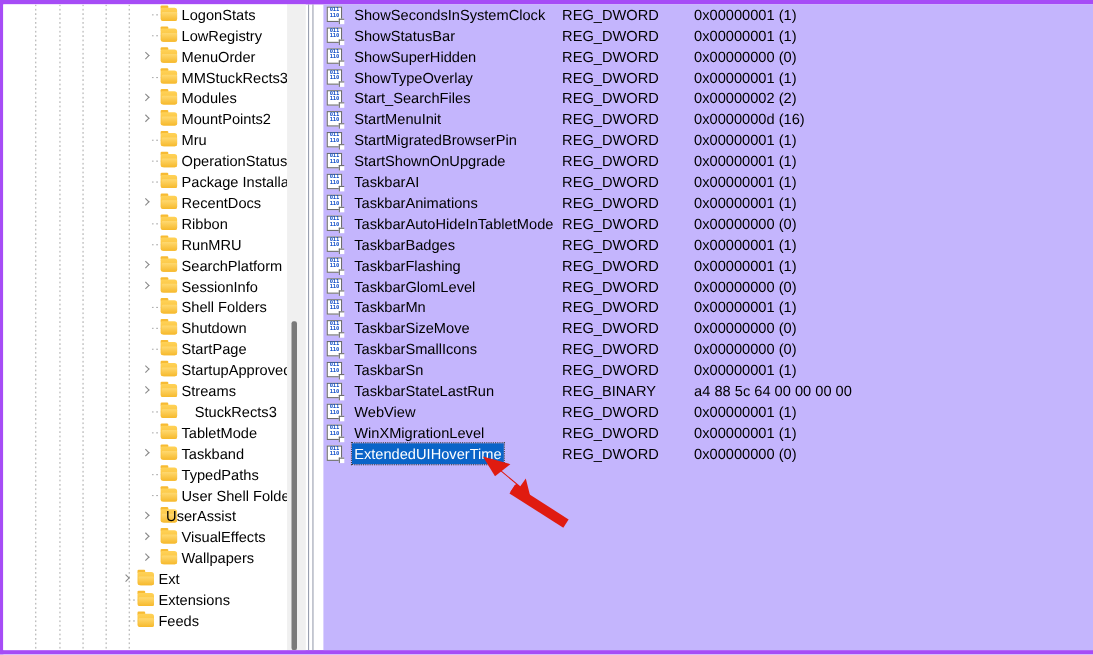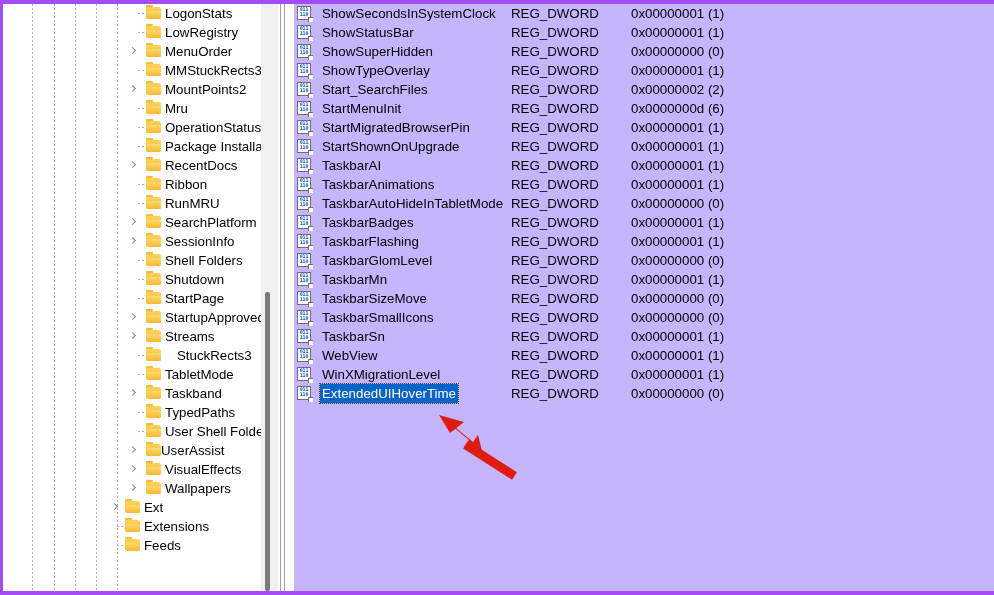--- a/index.html
+++ b/index.html
@@ -120,20 +120,29 @@
           </span>
           <span class="lbl" style="left: 162px;">MMStuckRects3</span>
         </div>
         <div class="tree-row">
           <span class="chev" style="left: 126px;"></span>
           <span class="folder" style="left: 143px;">
             <span class="tab"></span>
             <span class="back"></span>
             <span class="front"></span>
           </span>
+          <span class="lbl" style="left: 162px;">Modules</span>
+        </div>
+        <div class="tree-row">
+          <span class="chev" style="left: 126px;"></span>
+          <span class="folder" style="left: 143px;">
+            <span class="tab"></span>
+            <span class="back"></span>
+            <span class="front"></span>
+          </span>
           <span class="lbl" style="left: 162px;">MountPoints2</span>
         </div>
         <div class="tree-row">
           <span class="hstub" style="left: 135px; width: 8px;"></span>
           <span class="folder" style="left: 143px;">
             <span class="tab"></span>
             <span class="back"></span>
             <span class="front"></span>
           </span>
           <span class="lbl" style="left: 162px;">Mru</span>
@@ -291,21 +300,21 @@
           </span>
           <span class="lbl" style="left: 162px;">User Shell Folders</span>
         </div>
         <div class="tree-row">
           <span class="chev" style="left: 126px;"></span>
           <span class="folder" style="left: 143px;">
             <span class="tab"></span>
             <span class="back"></span>
             <span class="front"></span>
           </span>
-          <span class="lbl" style="left: 158px;">UserAssist</span>
+          <span class="lbl" style="left: 148px;">UserAssist</span>
         </div>
         <div class="tree-row">
           <span class="chev" style="left: 126px;"></span>
           <span class="folder" style="left: 143px;">
             <span class="tab"></span>
             <span class="back"></span>
             <span class="front"></span>
           </span>
           <span class="lbl" style="left: 162px;">VisualEffects</span>
         </div>
@@ -407,21 +416,21 @@
           <span class="val-data">0x00000002 (2)</span>
         </div>
         <div class="val-row">
           <span class="regicon">
             <span class="sheet"></span>
             <span class="bits">011<br>110</span>
             <span class="fold"></span>
           </span>
           <span class="val-name">StartMenuInit</span>
           <span class="val-type">REG_DWORD</span>
-          <span class="val-data">0x0000000d (6)</span>
+          <span class="val-data">0x0000000d (16)</span>
         </div>
         <div class="val-row">
           <span class="regicon">
             <span class="sheet"></span>
             <span class="bits">011<br>110</span>
             <span class="fold"></span>
           </span>
           <span class="val-name">StartMigratedBrowserPin</span>
           <span class="val-type">REG_DWORD</span>
           <span class="val-data">0x00000001 (1)</span>
@@ -528,20 +537,30 @@
         </div>
         <div class="val-row">
           <span class="regicon">
             <span class="sheet"></span>
             <span class="bits">011<br>110</span>
             <span class="fold"></span>
           </span>
           <span class="val-name">TaskbarSn</span>
           <span class="val-type">REG_DWORD</span>
           <span class="val-data">0x00000001 (1)</span>
+        </div>
+        <div class="val-row">
+          <span class="regicon">
+            <span class="sheet"></span>
+            <span class="bits">011<br>110</span>
+            <span class="fold"></span>
+          </span>
+          <span class="val-name">TaskbarStateLastRun</span>
+          <span class="val-type">REG_BINARY</span>
+          <span class="val-data">a4 88 5c 64 00 00 00 00</span>
         </div>
         <div class="val-row">
           <span class="regicon">
             <span class="sheet"></span>
             <span class="bits">011<br>110</span>
             <span class="fold"></span>
           </span>
           <span class="val-name">WebView</span>
           <span class="val-type">REG_DWORD</span>
           <span class="val-data">0x00000001 (1)</span>

